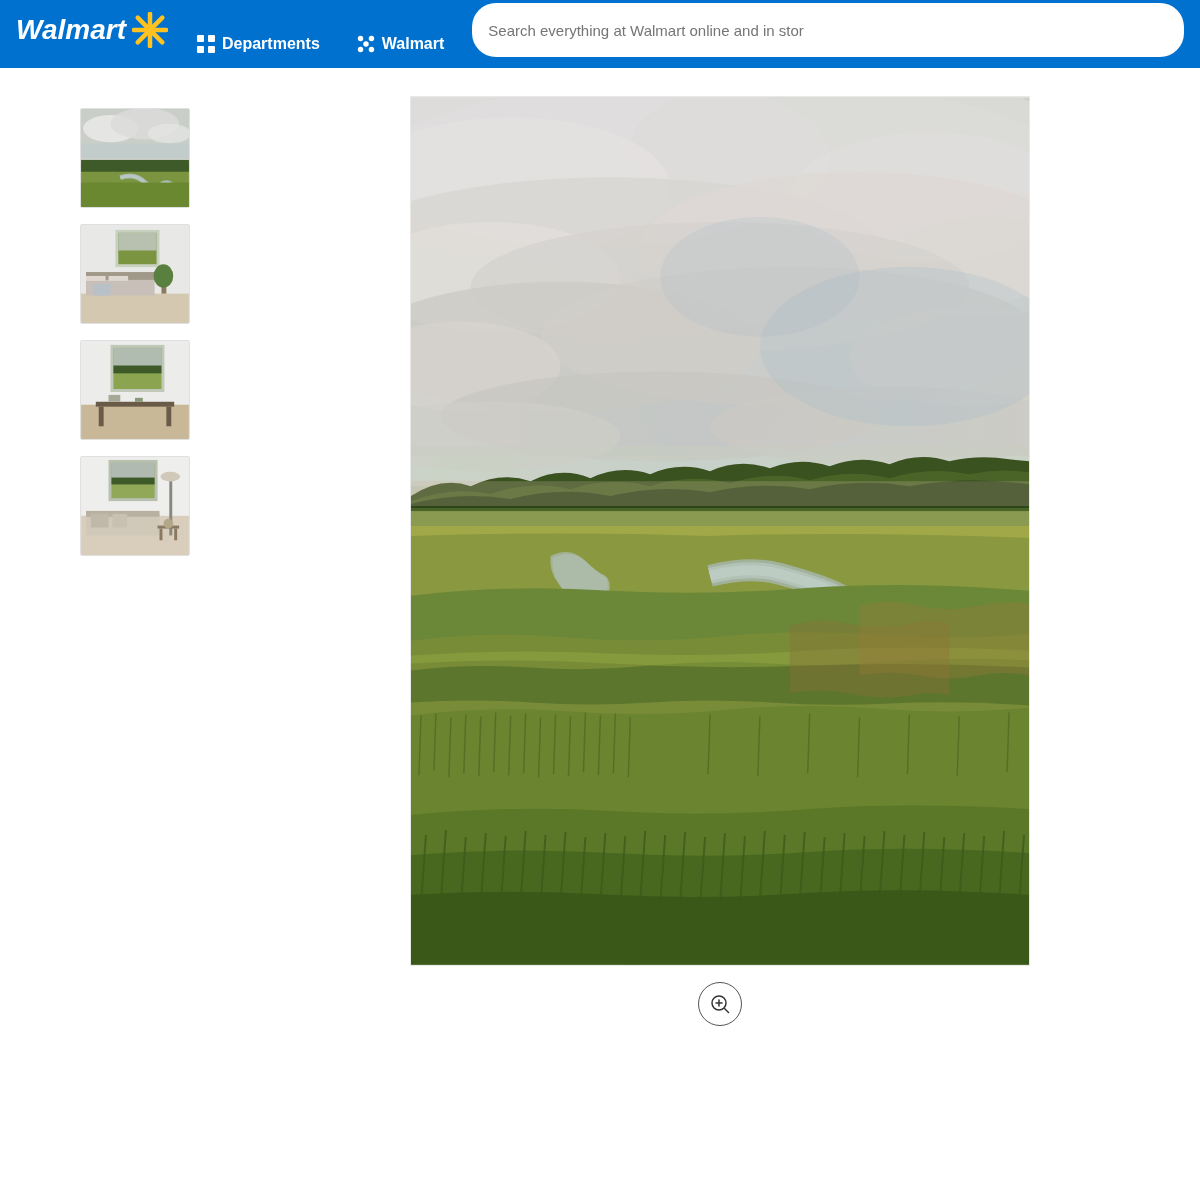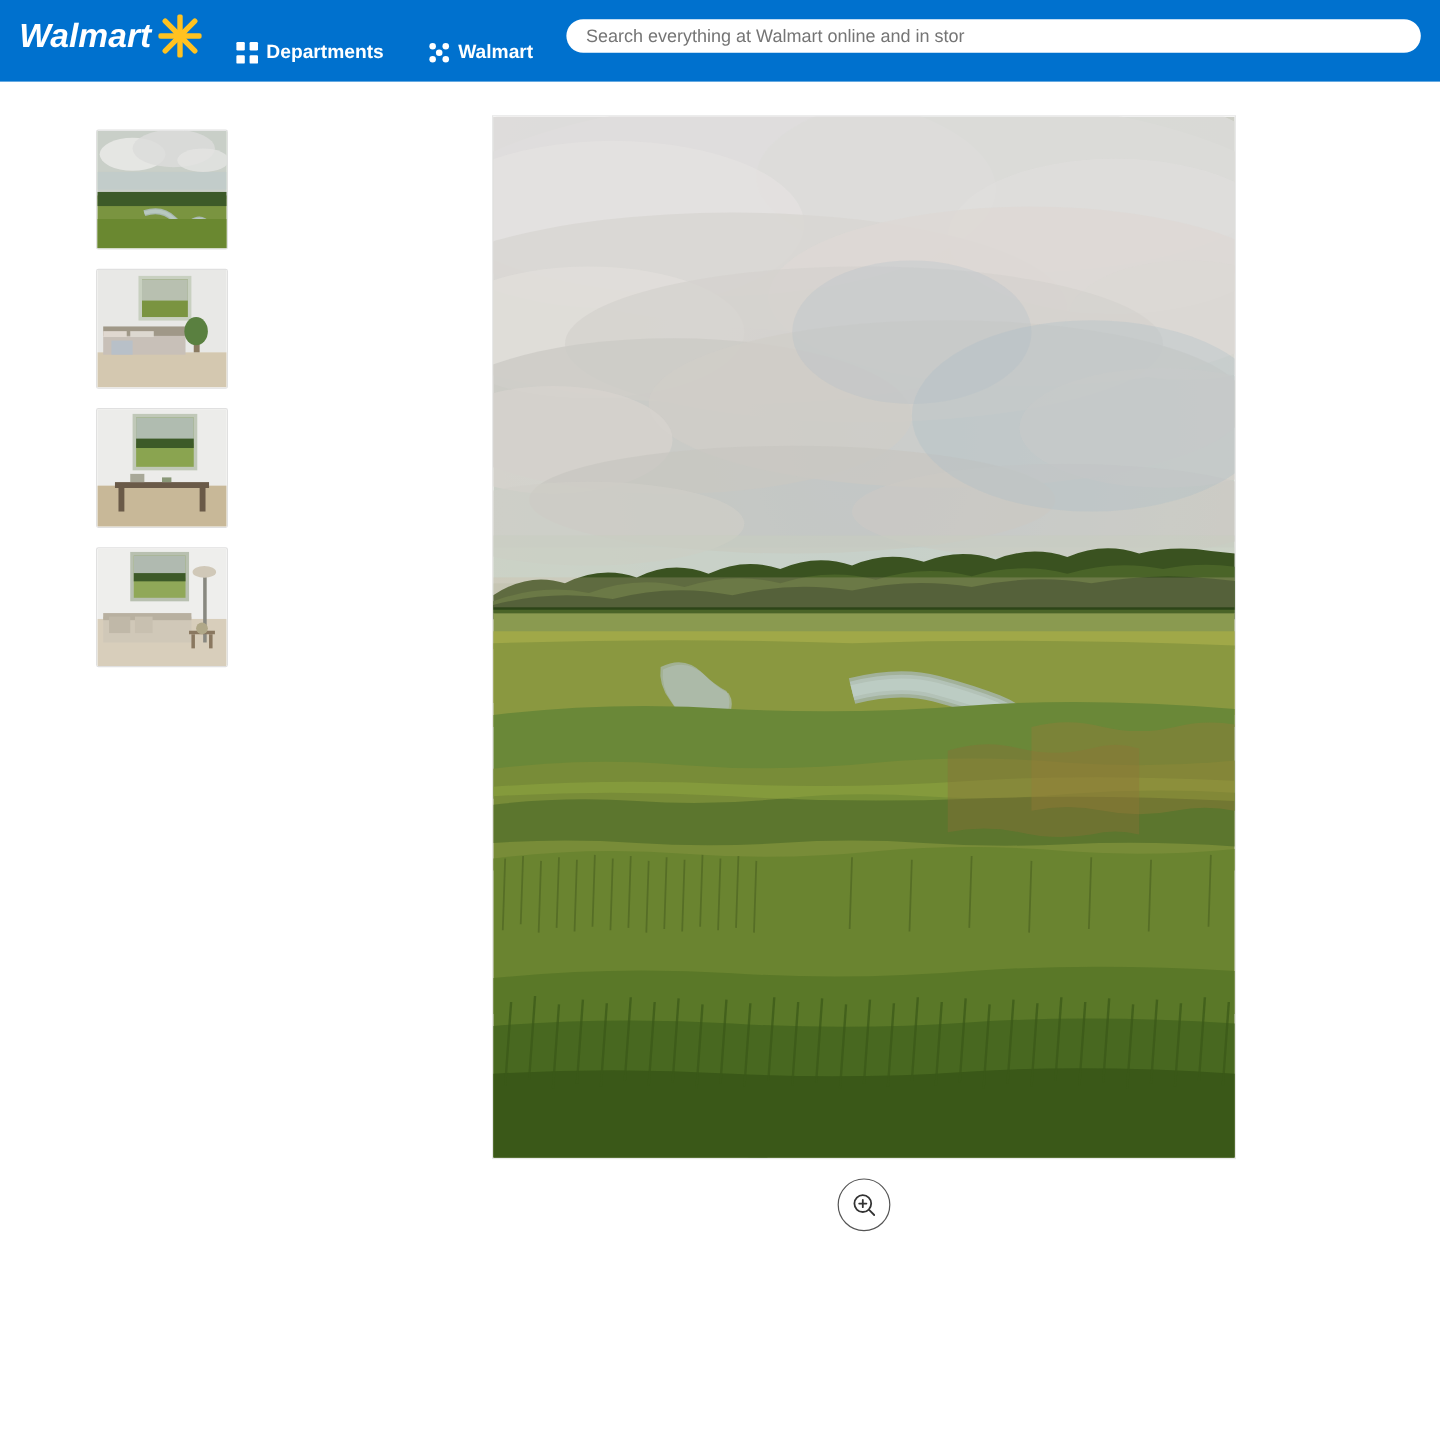--- a/index.html
+++ b/index.html
@@ -36,21 +36,21 @@
       padding: 4px 8px;
       margin-top: 28px;
     }
     .nav-icon {
       display: inline-flex;
       align-items: center;
       justify-content: center;
     }
     .search-bar {
       flex: 1;
-      height: 28px;
+      height: 54px;
       border-radius: 24px;
       border: none;
       padding: 0 16px;
       font-size: 15px;
       color: #666;
       outline: none;
     }
     .blue-bar {
       background: #0071ce;
       height: 8px;

